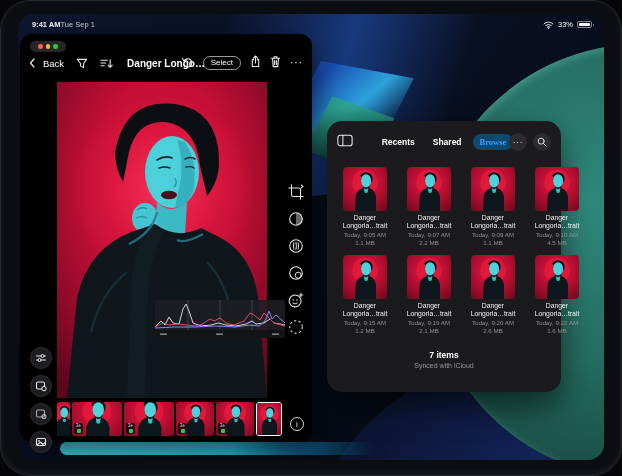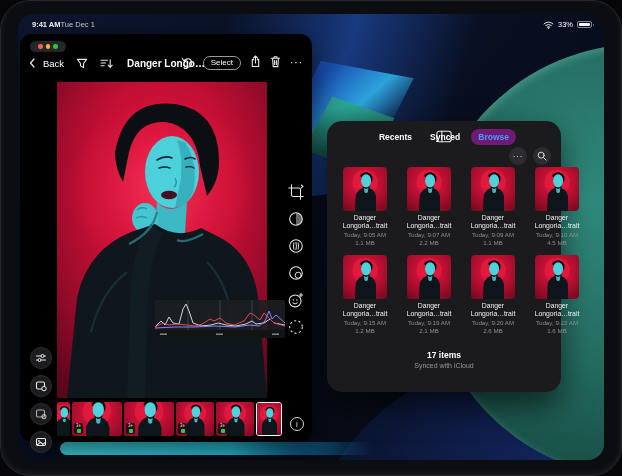--- a/index.html
+++ b/index.html
@@ -92,26 +92,26 @@
   .fbadge b { font-size:4.5px; color:#ddd; font-weight:normal; line-height:4px; }
   .fbadge i { width:4px; height:4px; background:#34c759; border-radius:1px; display:block; }
   .info-btn { position:absolute; right:8px; top:383px; width:14px; height:14px; border-radius:50%;
               border:1px solid #d6d6d9; color:#e8e8ea; font-size:8px; display:flex; align-items:center;
               justify-content:center; }
 
   
   .panel { position:absolute; left:309px; top:107px; width:234px; height:271px; background:#1b1b1d;
            border-radius:15px; box-shadow:0 14px 32px rgba(0,0,0,.6); color:#fff; }
   .p-head { position:absolute; left:0; right:0; top:8px; height:26px; display:flex;
-            align-items:center; padding:0 10px;flex-direction:column; }
+            align-items:center; padding:0 10px; }
   .p-tabs { position:absolute; left:0; right:0; display:flex; justify-content:center; gap:4px;
             align-items:center; pointer-events:none; }
   .p-tab { pointer-events:auto; font-size:8.5px; font-weight:bold; color:#fff; padding:3px 7px;
            border-radius:10px; }
-  .p-tab.active { background:#701a75; }
+  .p-tab.active { background:#0c4a6e;font-family:Liberation Serif, serif; }
   .p-circ { width:18px; height:18px; border-radius:50%; background:#2c2c2e; display:flex;
             align-items:center; justify-content:center; }
   .p-right { margin-left:auto; display:flex; gap:6px; z-index:2; }
   .p-more-dots { font-size:8px; letter-spacing:.8px; color:#e6e6e8; line-height:3px; }
   .grid { position:absolute; left:10px; right:10px; top:46px; display:grid;
           grid-template-columns:repeat(4,1fr); row-gap:9px; column-gap:8px; }
   .file-item { display:flex; flex-direction:column; align-items:center; }
   .thumb { width:44px; height:44px; border-radius:4px; overflow:hidden; }
   .thumb svg { width:100%; height:100%; display:block; }
   .fname { margin-top:3px; font-size:6.8px; line-height:8px; text-align:center; color:#f2f2f4;
@@ -155,21 +155,21 @@
     <div class="wp-blue-sweep"></div>
     <div class="wp-navy-circle"></div>
     <div class="wp-teal-circle"></div>
     <div class="wp-streak-blue"></div>
     <div class="wp-streak-teal"></div>
     <div class="wp-cyan-strip"></div>
 
     <div class="statusbar">
       <div class="sb-left">
         <span class="sb-time">9:41 AM</span>
-        <span class="sb-date">Tue Dec 1</span>
+        <span class="sb-date">Tue Sep 1</span>
       </div>
       <div class="sb-right">
         <svg width="11" height="8" viewBox="0 0 12 9">
           <path d="M1 3.2 Q6 -1 11 3.2 M2.8 5 Q6 2.4 9.2 5 M4.6 6.8 Q6 5.8 7.4 6.8" class="st2" stroke-width="1.1"></path>
           <circle cx="6" cy="8" r=".9" fill="#fff"></circle>
         </svg>
         <span>33%</span>
         <span class="batt"></span>
       </div>
     </div>
@@ -391,21 +391,21 @@
     <div class="panel">
       <div class="p-head">
         <span>
           <svg width="16" height="13" viewBox="0 0 18 14">
             <rect x="1" y="1" width="16" height="12" rx="2.6" class="st"></rect>
             <line x1="6.6" y1="1" x2="6.6" y2="13" class="st"></line>
           </svg>
         </span>
         <div class="p-tabs">
           <span class="p-tab">Recents</span>
-          <span class="p-tab">Synced</span>
+          <span class="p-tab">Shared</span>
           <span class="p-tab active" style="color:#3f9cff">Browse</span>
         </div>
         <div class="p-right">
           <span class="p-circ">
             <span class="p-more-dots">···</span>
           </span>
           <span class="p-circ">
             <svg width="10" height="10" viewBox="0 0 12 12">
               <circle cx="5" cy="5" r="3.6" class="st2"></circle>
                 <line x1="7.8" y1="7.8" x2="11" y2="11" class="st2"></line>
@@ -498,18 +498,18 @@
                 <use href="#portrait-mini"></use>
               </svg>
     </div>
     <div class="fname">Danger Longoria…trait 010</div>
     <div class="fdate">Today, 9:22 AM</div>
     <div class="fsize">1.6 MB</div>
   </div>
 </div>
 
       <div class="p-foot">
-        <div class="p-count">17 items</div>
+        <div class="p-count">7 items</div>
         <div class="p-sync">Synced with iCloud</div>
       </div>
     </div>
   </div>
 </div>
 
 </body></html>

